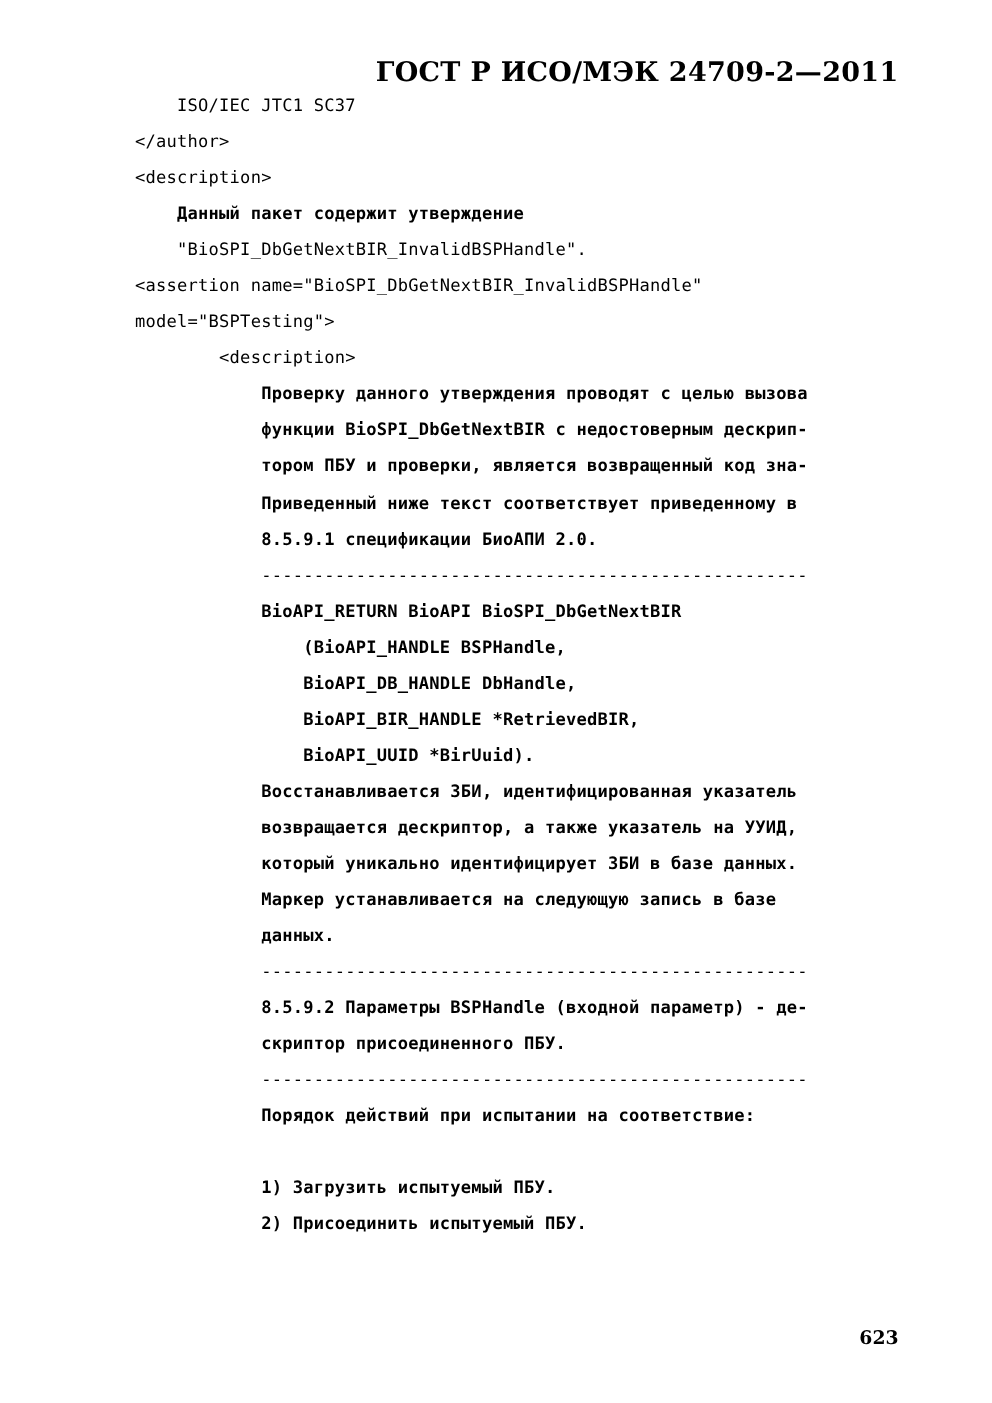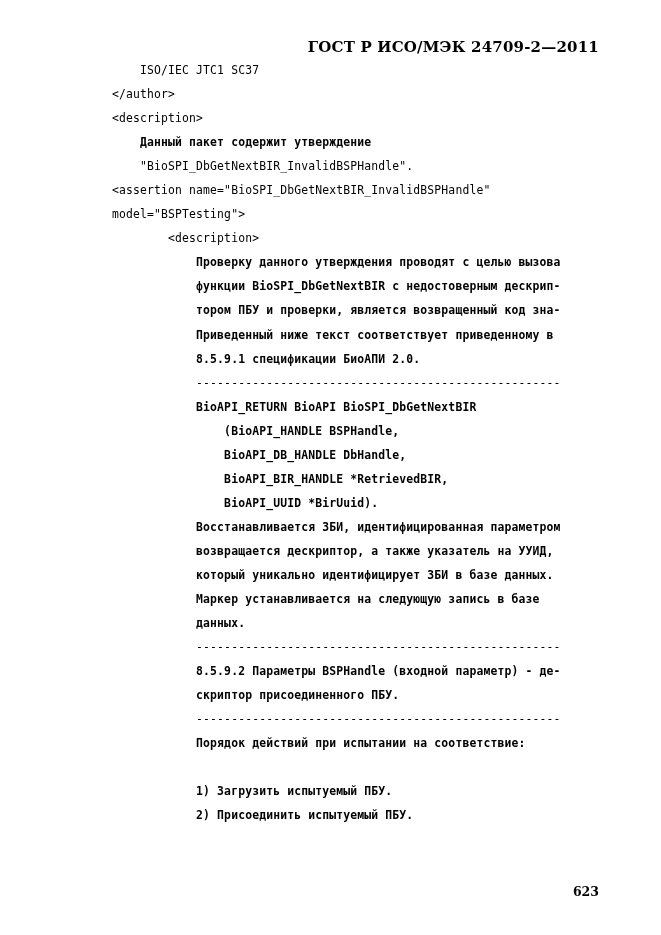--- a/index.html
+++ b/index.html
@@ -19,29 +19,29 @@
     position: relative;
     width: 661px;
     height: 935px;
     box-sizing: border-box;
   }
   .header {
     position: absolute;
     top: 38px;
     right: 62px;
     font-family: "DejaVu Serif", serif;
-    font-size: 15px;
+    font-size: 18px;
     font-weight: bold;
     letter-spacing: 0.2px;
     white-space: nowrap;
   }
   .body-text {
     position: absolute;
     top: 58px;
-    left: 112px;
+    left: 90px;
     width: 500px;
   }
   .line {
     font-family: "DejaVu Sans Mono", monospace;
     font-size: 11.4px;
     line-height: 24.05px;
     white-space: pre;
     letter-spacing: 0.15px;
   }
   .line.b {
@@ -76,21 +76,21 @@
       <div class="line b">            функции BioSPI_DbGetNextBIR с недостоверным дескрип-</div>
       <div class="line b">            тором ПБУ и проверки, является возвращенный код зна-</div>
       <div class="line b">            Приведенный ниже текст соответствует приведенному в</div>
       <div class="line b">            8.5.9.1 спецификации БиоАПИ 2.0.</div>
       <div class="line">            ----------------------------------------------------</div>
       <div class="line b">            BioAPI_RETURN BioAPI BioSPI_DbGetNextBIR</div>
       <div class="line b">                (BioAPI_HANDLE BSPHandle,</div>
       <div class="line b">                BioAPI_DB_HANDLE DbHandle,</div>
       <div class="line b">                BioAPI_BIR_HANDLE *RetrievedBIR,</div>
       <div class="line b">                BioAPI_UUID *BirUuid).</div>
-      <div class="line b">            Восстанавливается ЗБИ, идентифицированная параметром</div>
+      <div class="line b">            Восстанавливается ЗБИ, идентифицированная указатель</div>
       <div class="line b">            возвращается дескриптор, а также указатель на УУИД,</div>
       <div class="line b">            который уникально идентифицирует ЗБИ в базе данных.</div>
       <div class="line b">            Маркер устанавливается на следующую запись в базе</div>
       <div class="line b">            данных.</div>
       <div class="line">            ----------------------------------------------------</div>
       <div class="line b">            8.5.9.2 Параметры BSPHandle (входной параметр) - де-</div>
       <div class="line b">            скриптор присоединенного ПБУ.</div>
       <div class="line">            ----------------------------------------------------</div>
       <div class="line b">            Порядок действий при испытании на соответствие:</div>
       <div class="line">&nbsp;</div>

